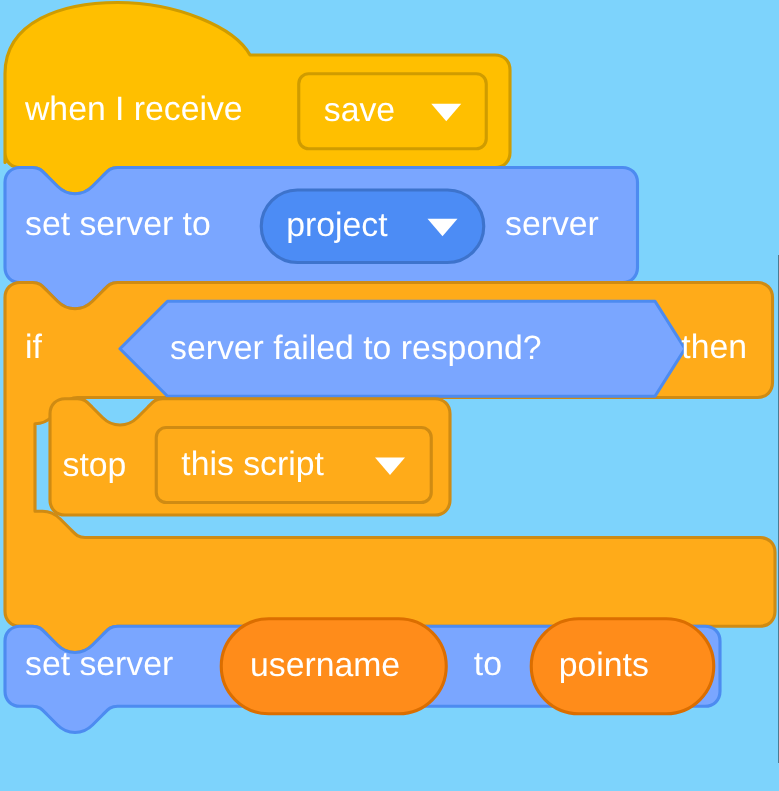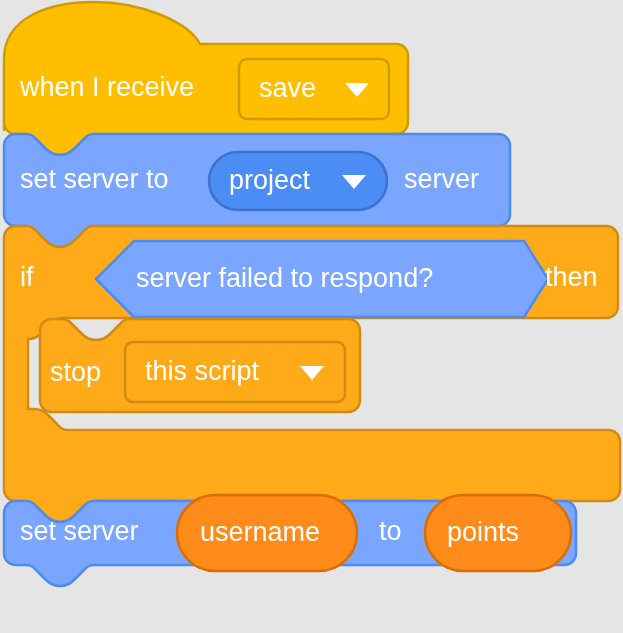--- a/index.html
+++ b/index.html
@@ -10,21 +10,21 @@
   body {
     width: 623px;
     height: 633px;
     overflow: hidden;
     font-family: "Liberation Sans", sans-serif;
   }
   #stage {
     position: relative;
     width: 623px;
     height: 633px;
-    background: #e5e5e5;
+    background: #7dd3fc;
   }
   #script-svg {
     position: absolute;
     left: 0;
     top: 0;
     width: 623px;
     height: 633px;
     display: block;
   }
   .blk-label {

